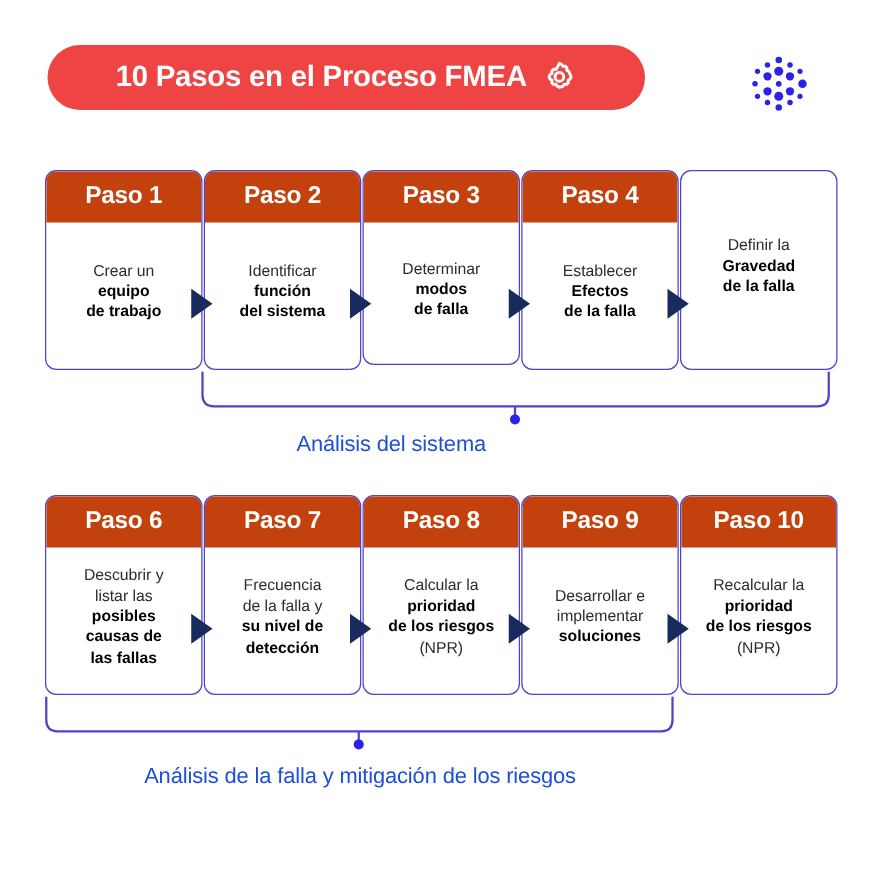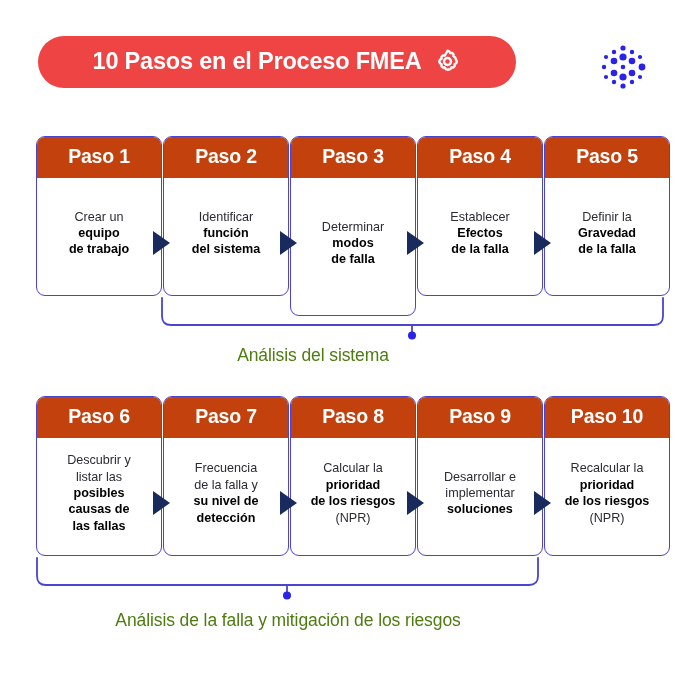--- a/index.html
+++ b/index.html
@@ -84,21 +84,21 @@
     border-left:17px solid #182B5C;
   }
 
   
   .bracket{position:absolute;}
   .bracket svg{display:block;overflow:visible;}
 
   .bracket-label{
     position:absolute;
     font-size:17.5px;
-    color:#4d7c0f;
+    color:#1d4ed8;
     white-space:nowrap;
     letter-spacing:-0.1px;
   }
 </style>
 </head>
 <body>
 
 <div id="canvas">
 
   <div class="title-pill">
@@ -144,40 +144,39 @@
 
   <div class="card" style="left:163px;top:136px;height:160px;">
     <div class="card-header">Paso 2</div>
     <div class="card-body">
       <span class="ln">Identificar</span>
       <span class="ln b">función</span>
       <span class="ln b">del sistema</span>
     </div>
   </div>
 
-  <div class="card" style="left:290px;top:136px;height:180px;">
+  <div class="card" style="left:290px;top:136px;height:156px;">
     <div class="card-header">Paso 3</div>
     <div class="card-body">
       <span class="ln">Determinar</span>
       <span class="ln b">modos</span>
       <span class="ln b">de falla</span>
     </div>
   </div>
 
   <div class="card" style="left:417px;top:136px;height:160px;">
     <div class="card-header">Paso 4</div>
     <div class="card-body">
       <span class="ln">Establecer</span>
       <span class="ln b">Efectos</span>
       <span class="ln b">de la falla</span>
     </div>
   </div>
 
   <div class="card" style="left:544px;top:136px;height:160px;">
-    <div class="card-header">Paso 5</div>
     <div class="card-body">
       <span class="ln">Definir la</span>
       <span class="ln b">Gravedad</span>
       <span class="ln b">de la falla</span>
     </div>
   </div>
 
   <div class="arrow" style="left:153px;top:231px;"></div>
   <div class="arrow" style="left:280px;top:231px;"></div>
   <div class="arrow" style="left:407px;top:231px;"></div>

